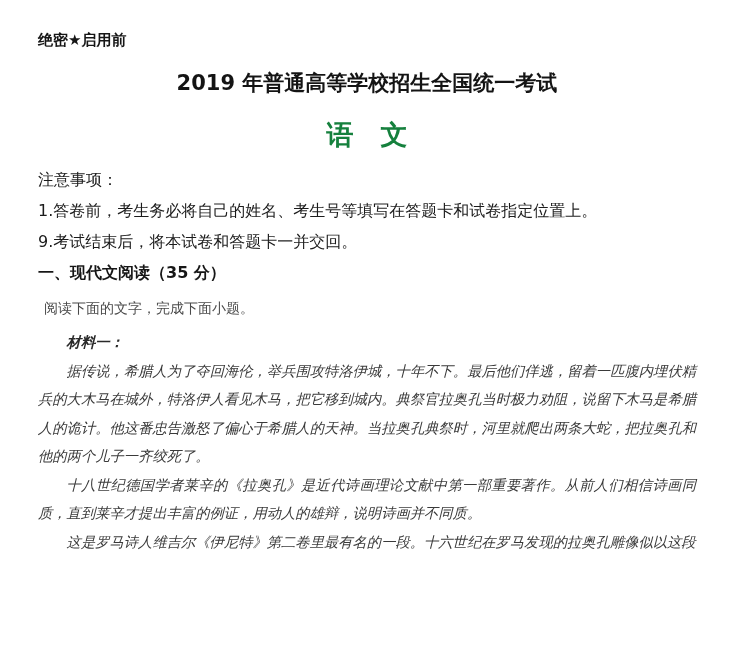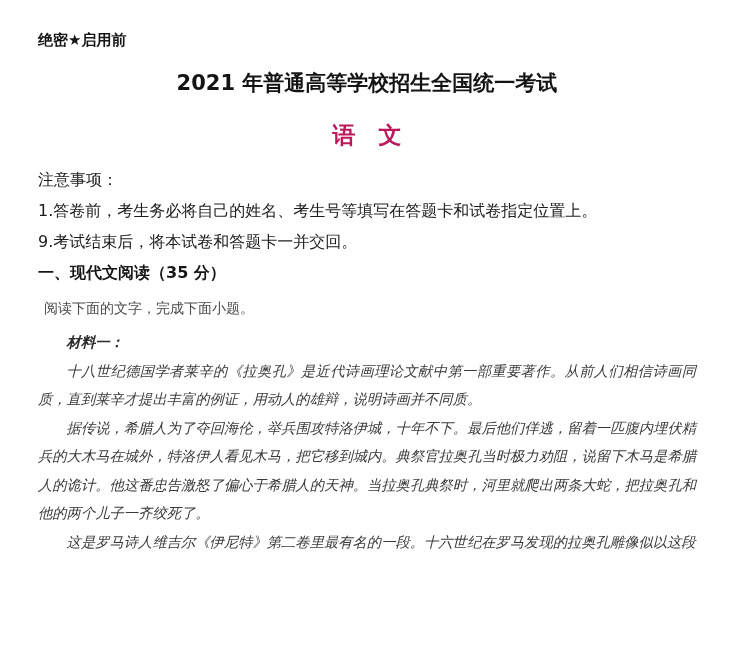--- a/index.html
+++ b/index.html
@@ -31,26 +31,26 @@
   }
   .exam-title {
     font-size: 21px;
     font-weight: bold;
     text-align: center;
     line-height: 26px;
     margin: 0 0 26px 0;
     color: #141414;
   }
   .subject-title {
-    font-size: 23px;
+    font-size: 27px;
     font-weight: bold;
     text-align: center;
     line-height: 26px;
     margin: 0 0 16px 0;
-    color: #be185d;
+    color: #15803d;
   }
   .notice {
     font-size: 16px;
     font-weight: normal;
     line-height: 31px;
     color: #1b1b1b;
   }
   .notice p {
     margin: 0;
     text-align: justify;
@@ -90,35 +90,35 @@
     text-justify: inter-ideograph;
   }
 </style>
 </head>
 <body>
 
 <div class="page">
 
   <div class="classified">绝密★启用前</div>
 
-  <h1 class="exam-title">2021 年普通高等学校招生全国统一考试</h1>
+  <h1 class="exam-title">2019 年普通高等学校招生全国统一考试</h1>
 
   <h2 class="subject-title">语　文</h2>
 
   <div class="notice">
     <p>注意事项：</p>
     <p>1.答卷前，考生务必将自己的姓名、考生号等填写在答题卡和试卷指定位置上。</p>
     <p>9.考试结束后，将本试卷和答题卡一并交回。</p>
   </div>
 
   <p class="sec-heading">一、现代文阅读（35 分）</p>
 
 
   <p class="instruction">阅读下面的文字，完成下面小题。</p>
 
   <div class="material">
     <p class="material-label">材料一：</p>
+    <p class="body-para">据传说，希腊人为了夺回海伦，举兵围攻特洛伊城，十年不下。最后他们佯逃，留着一匹腹内埋伏精兵的大木马在城外，特洛伊人看见木马，把它移到城内。典祭官拉奥孔当时极力劝阻，说留下木马是希腊人的诡计。他这番忠告激怒了偏心于希腊人的天神。当拉奥孔典祭时，河里就爬出两条大蛇，把拉奥孔和他的两个儿子一齐绞死了。</p>
     <p class="body-para">十八世纪德国学者莱辛的《拉奥孔》是近代诗画理论文献中第一部重要著作。从前人们相信诗画同质，直到莱辛才提出丰富的例证，用动人的雄辩，说明诗画并不同质。</p>
-    <p class="body-para">据传说，希腊人为了夺回海伦，举兵围攻特洛伊城，十年不下。最后他们佯逃，留着一匹腹内埋伏精兵的大木马在城外，特洛伊人看见木马，把它移到城内。典祭官拉奥孔当时极力劝阻，说留下木马是希腊人的诡计。他这番忠告激怒了偏心于希腊人的天神。当拉奥孔典祭时，河里就爬出两条大蛇，把拉奥孔和他的两个儿子一齐绞死了。</p>
     <p class="body-para">这是罗马诗人维吉尔《伊尼特》第二卷里最有名的一段。十六世纪在罗马发现的拉奥孔雕像似以这段</p>
   </div>
 
 </div>
 
 </body></html>

